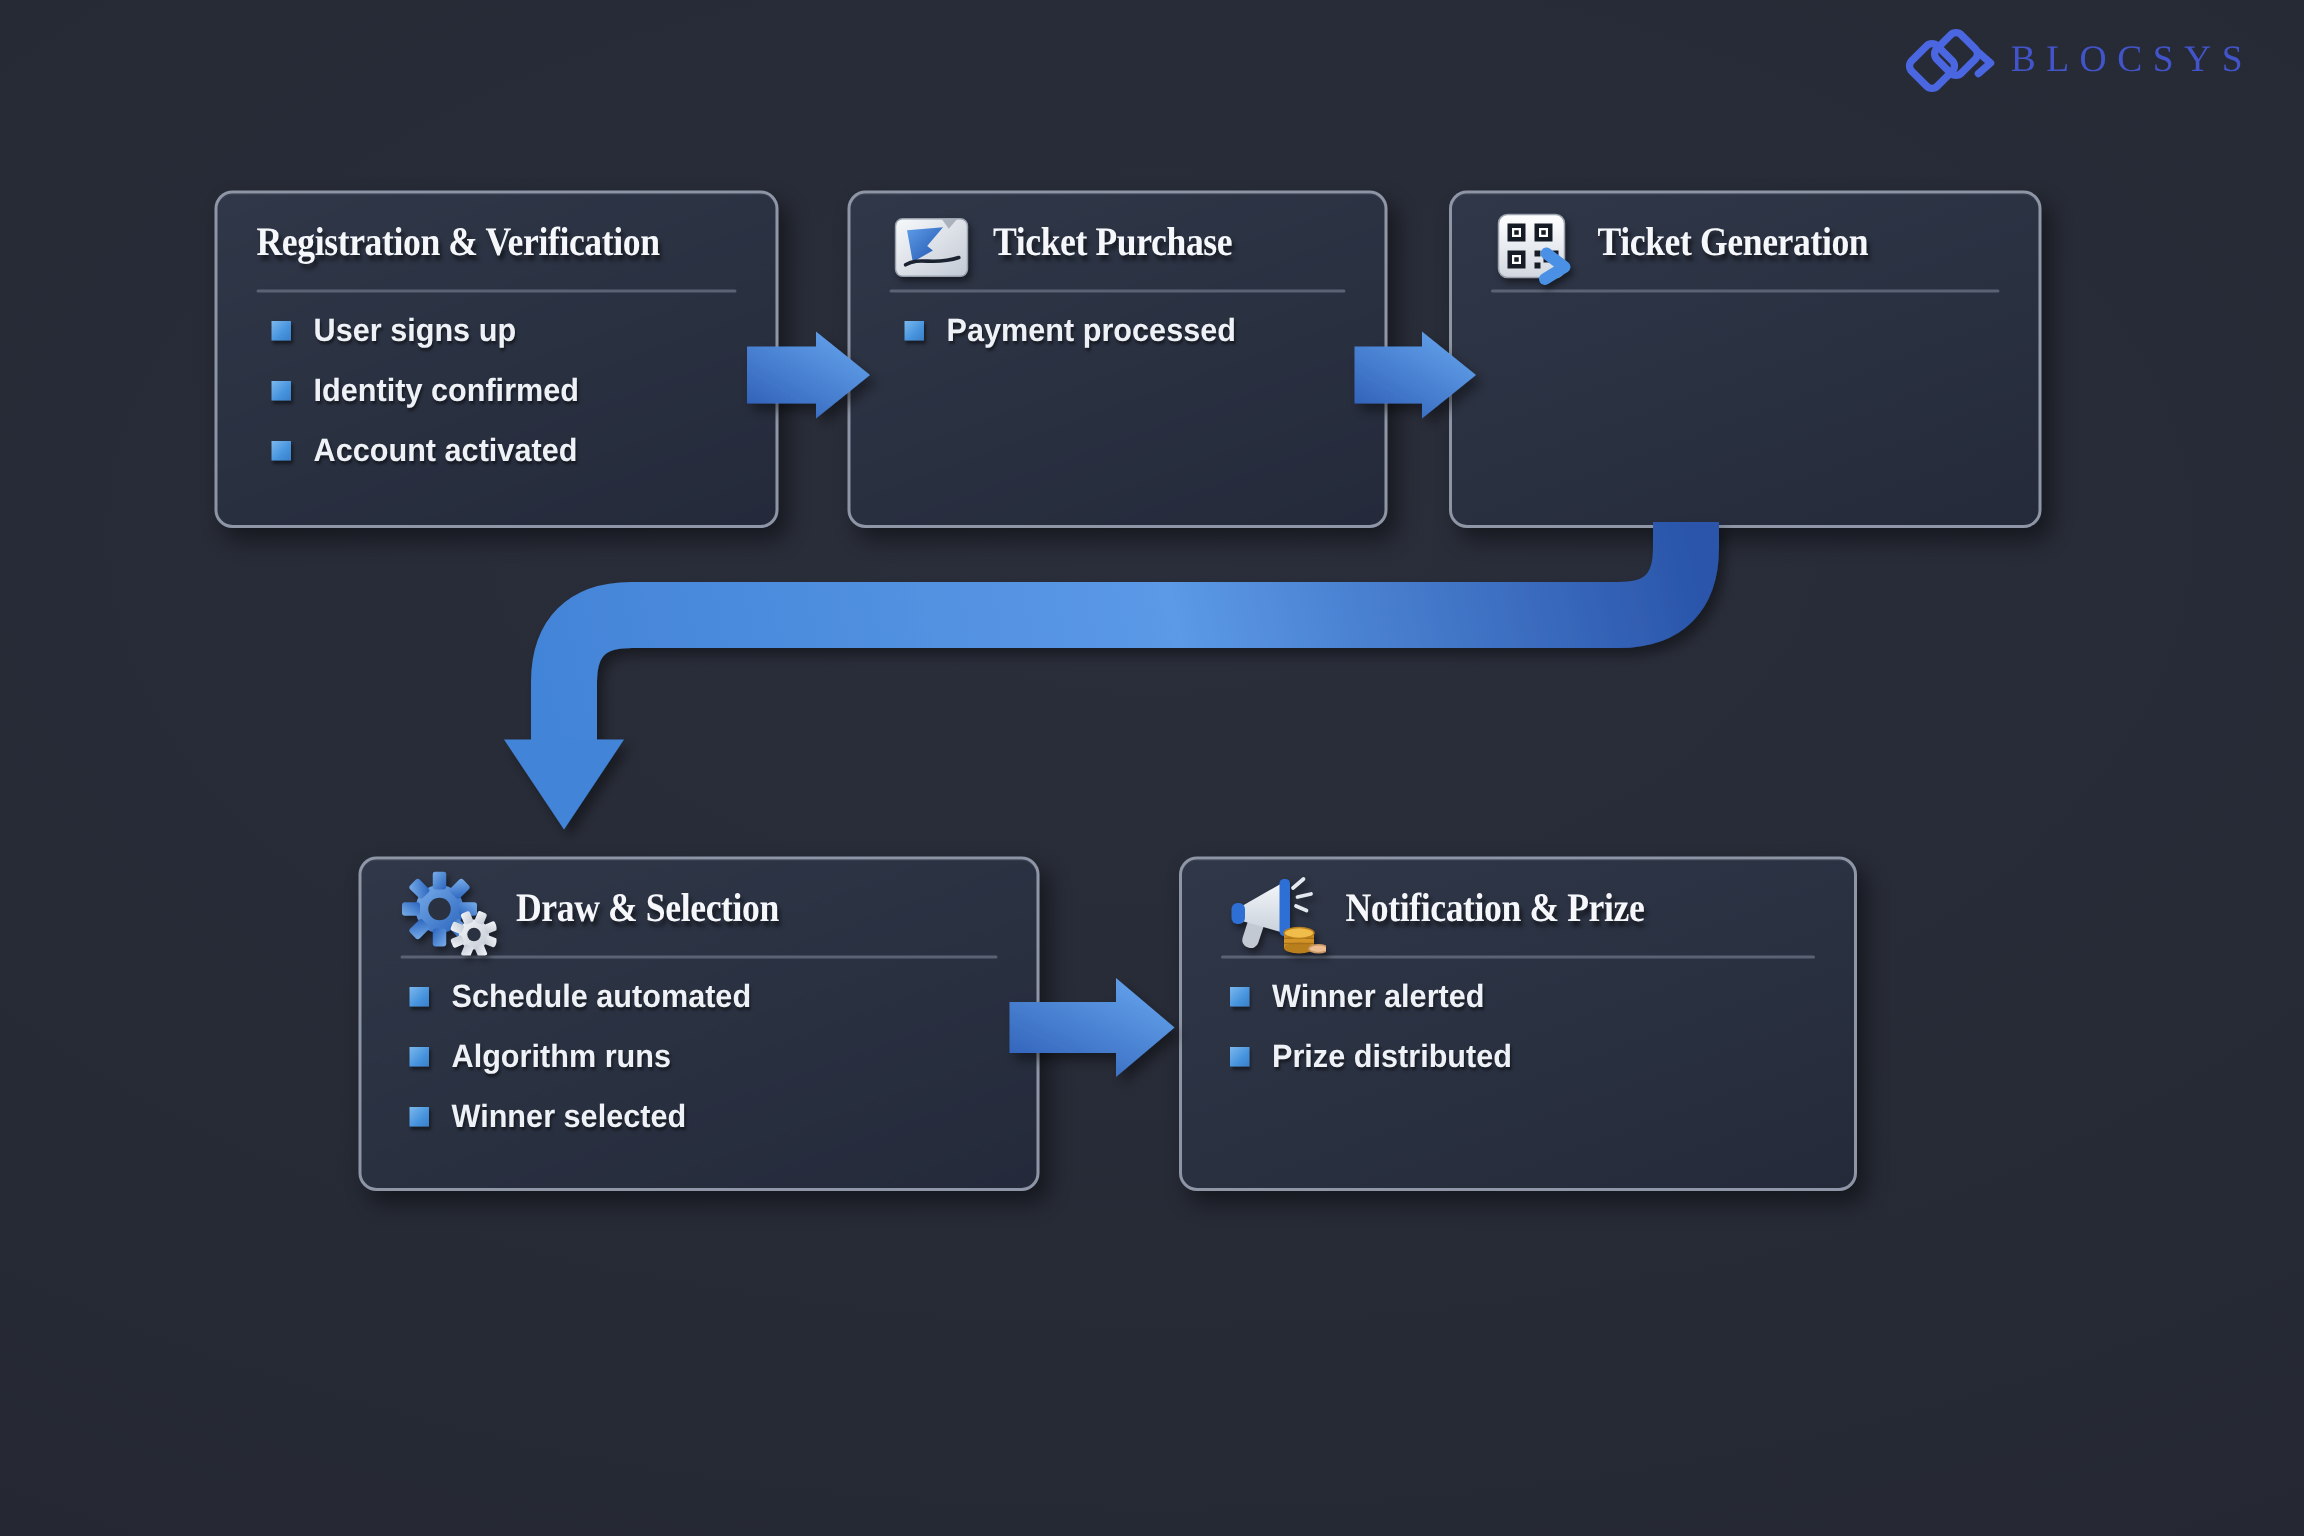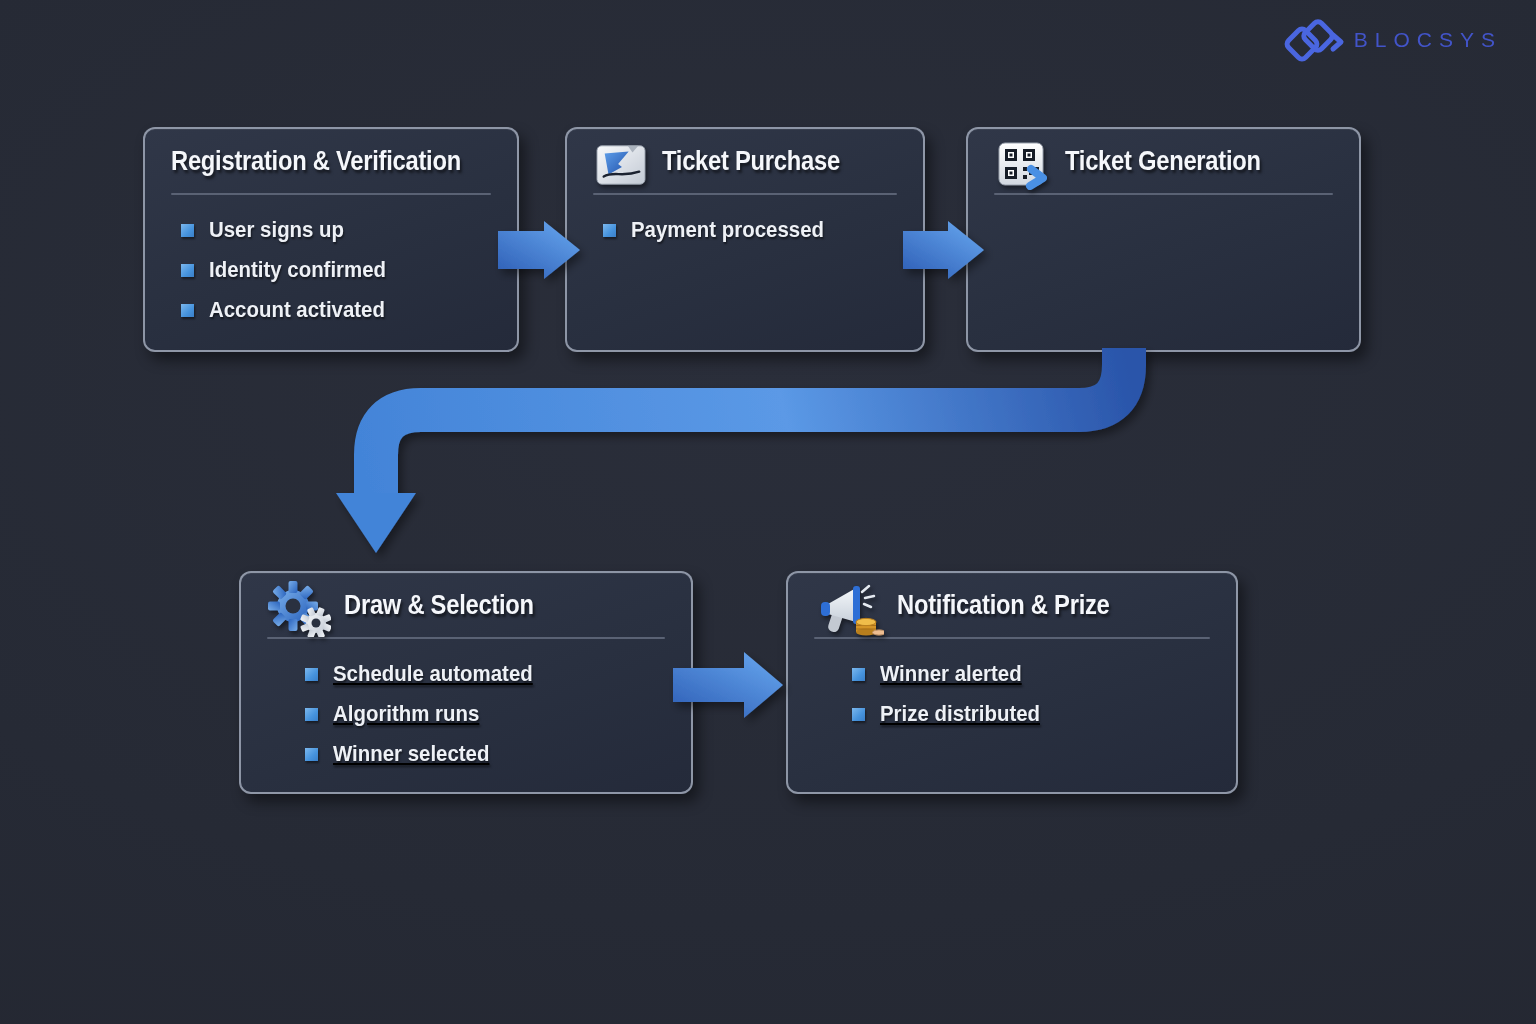--- a/index.html
+++ b/index.html
@@ -11,58 +11,58 @@
   .canvas{
     position:relative;width:1536px;height:1024px;
     background:radial-gradient(120% 100% at 50% 35%, #2a2e3a 0%, #262a35 55%, #232630 100%);
   }
   
   .logo{
     position:absolute;top:16px;right:34px;
     display:flex;align-items:center;gap:8px;
   }
   .logo-text{
-    font-family:Liberation Sans, sans-serif;
-    font-size:21px;letter-spacing:7px;font-weight:500;
+    font-family:Liberation Serif, serif;
+    font-size:25px;letter-spacing:7px;font-weight:500;
     color:#4254c9;
   }
   
   .card{
     position:absolute;
     background:linear-gradient(160deg,#303748 0%,#293040 55%,#242a3a 100%);
     border:2px solid rgba(160,168,184,.85);
     border-radius:12px;
     box-shadow:6px 8px 14px rgba(0,0,0,.45), inset 0 1px 0 rgba(255,255,255,.05);
   }
   .card-1{left:143px;top:127px;width:372px;height:221px;}
   .card-2{left:565px;top:127px;width:356px;height:221px;}
   .card-3{left:966px;top:127px;width:391px;height:221px;}
   .card-4{left:239px;top:571px;width:450px;height:219px;}
   .card-5{left:786px;top:571px;width:448px;height:219px;}
   .card-header{
     display:flex;align-items:center;gap:13px;
-    height:64px;padding:0 26px;position:relative;z-index:2;
+    height:64px;padding:0 26px;position:relative;z-index:2;font-family:Liberation Serif, serif;
   }
   .hdr-icon{flex:none;position:relative;top:4px;filter:drop-shadow(2px 3px 2px rgba(0,0,0,.45));}
   .card-title{
     color:#f5f7fb;font-weight:bold;font-size:27px;letter-spacing:-.3px;
     white-space:nowrap;
     transform:scaleX(.88);transform-origin:left center;
     text-shadow:2px 3px 3px rgba(0,0,0,.55);
   }
   .card-divider{
     height:2px;margin:0 26px;border-radius:1px;
     background:#5a6274;position:relative;z-index:1;
   }
   .card-items{
-    list-style:none;margin:15px 0 0 0;padding:0 26px;
+    list-style:none;margin:5px 0 0 0;padding:0 26px;
   }
   .card-1 .card-items,.card-2 .card-items{padding-left:36px;}
   .card-3 .card-items{padding-left:56px;}
-  .card-4 .card-items,.card-5 .card-items{padding-left:64px;text-decoration:underline;}
+  .card-4 .card-items,.card-5 .card-items{padding-left:32px;}
   .item{
     display:flex;align-items:center;gap:15px;height:40px;
   }
   .bullet{
     flex:none;width:13px;height:13px;
     background:linear-gradient(135deg,#7cb8ee 0%,#4693dd 60%,#3a7fc8 100%);
     box-shadow:1px 2px 2px rgba(0,0,0,.45);
   }
   .item-label{
     color:#eef1f6;font-weight:bold;font-size:21.5px;

